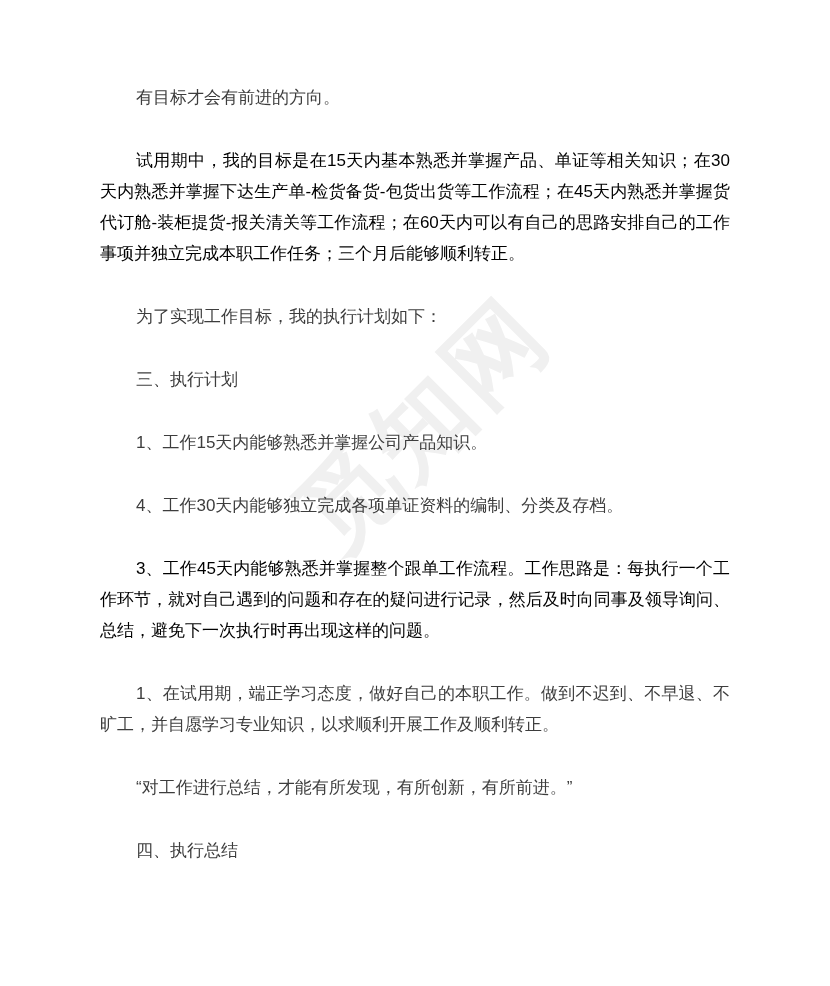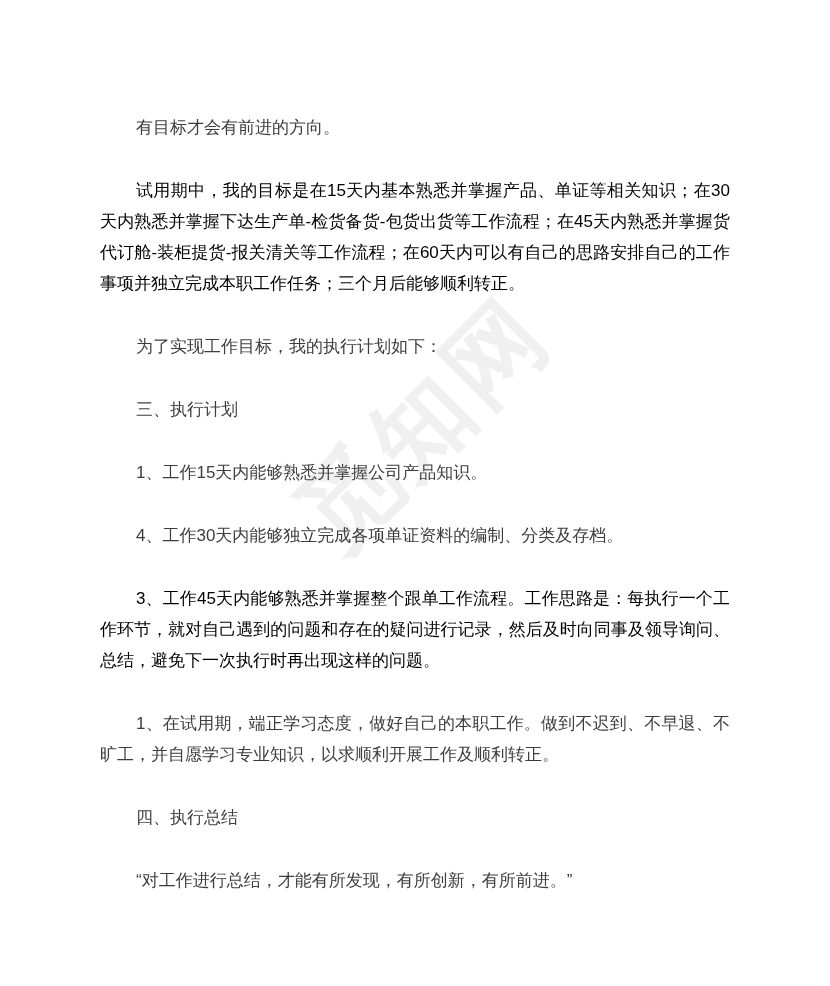--- a/index.html
+++ b/index.html
@@ -29,21 +29,21 @@
     letter-spacing: 6px;
     color: #f0f0f0;
     white-space: nowrap;
     z-index: 0;
     user-select: none;
     pointer-events: none;
   }
   .content {
     position: relative;
     z-index: 1;
-    padding: 112px 100px 0 100px;
+    padding: 82px 100px 0 100px;
     width: 630px;
   }
   .para {
     margin: 0 0 32px 0;
     font-size: 17px;
     line-height: 31px;
     color: #3d3d3d;
     text-align: justify;
     text-indent: 36px;
     font-weight: 400;
@@ -59,16 +59,16 @@
   <div class="watermark" style="color: rgb(240, 240, 240);">觅知网</div>
   <div class="content" id="content">
       <p class="para body" style="color: rgb(61, 61, 61);">有目标才会有前进的方向。</p>
       <p class="para body" style="color: #000000;">试用期中，我的目标是在15天内基本熟悉并掌握产品、单证等相关知识；在30天内熟悉并掌握下达生产单-检货备货-包货出货等工作流程；在45天内熟悉并掌握货代订舱-装柜提货-报关清关等工作流程；在60天内可以有自己的思路安排自己的工作事项并独立完成本职工作任务；三个月后能够顺利转正。</p>
       <p class="para body" style="color: rgb(61, 61, 61);">为了实现工作目标，我的执行计划如下：</p>
       <p class="para heading" style="color: rgb(61, 61, 61);">三、执行计划</p>
       <p class="para list-item" style="color: rgb(61, 61, 61);">1、工作15天内能够熟悉并掌握公司产品知识。</p>
       <p class="para list-item" style="color: rgb(61, 61, 61);">4、工作30天内能够独立完成各项单证资料的编制、分类及存档。</p>
       <p class="para list-item" style="color: #000000;">3、工作45天内能够熟悉并掌握整个跟单工作流程。工作思路是：每执行一个工作环节，就对自己遇到的问题和存在的疑问进行记录，然后及时向同事及领导询问、总结，避免下一次执行时再出现这样的问题。</p>
       <p class="para list-item" style="color: rgb(61, 61, 61);">1、在试用期，端正学习态度，做好自己的本职工作。做到不迟到、不早退、不旷工，并自愿学习专业知识，以求顺利开展工作及顺利转正。</p>
+      <p class="para quote" style="color: rgb(61, 61, 61);">“对工作进行总结，才能有所发现，有所创新，有所前进。”</p>
       <p class="para heading" style="color: rgb(61, 61, 61);">四、执行总结</p>
-      <p class="para quote" style="color: rgb(61, 61, 61);">“对工作进行总结，才能有所发现，有所创新，有所前进。”</p>
     </div>
 </main>
 
 </body></html>

